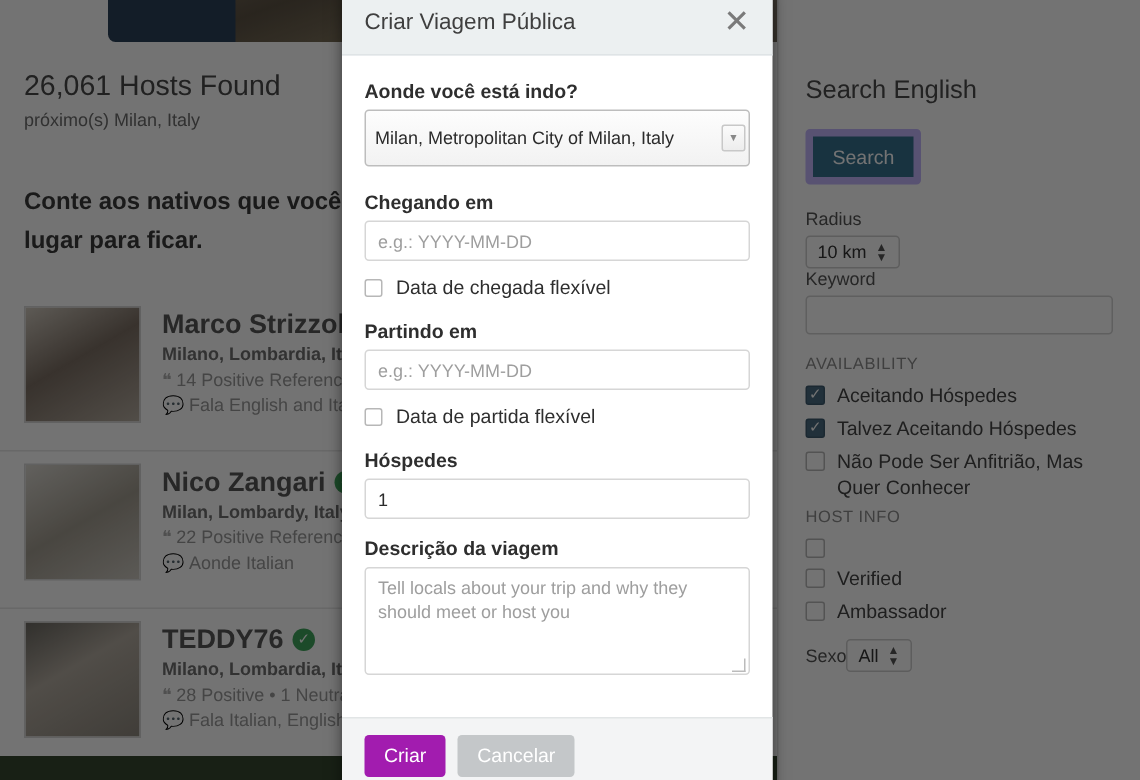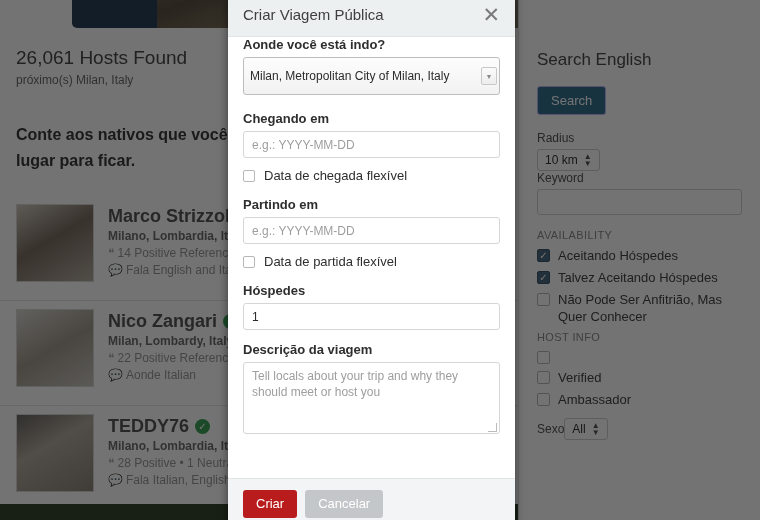--- a/index.html
+++ b/index.html
@@ -84,21 +84,21 @@
   }
 
   
   .filters {
     position:absolute; right:0; top:0; width:242px; height:520px;
     background:#ffffff; border-left:1px solid #e4e4e4; padding:50px 18px 0 18px;
   }
   .filters-title { font-size:17px; color:#4c4c4c; margin-bottom:16px; }
   .search-btn {
     display:inline-block; background:#35718f; color:#ffffff;
-    font-size:13px; padding:6px 13px; border-radius:3px; border:1px solid #c4b5fd;
+    font-size:13px; padding:6px 13px; border-radius:3px; border:5px solid #c4b5fd;
     margin-bottom:16px;
   }
   .f-label { font-size:12px; color:#555; margin-bottom:4px; }
   .f-select {
     display:inline-flex; align-items:center; gap:6px;
     border:1px solid #cfcfcf; border-radius:3px; background:#fff;
     padding:3px 7px; font-size:12px; color:#333; margin-bottom:0;
   }
   .spin { display:inline-block; font-size:8px; line-height:7px; color:#555; text-align:center; }
   .f-input {
@@ -132,21 +132,21 @@
   .modal-header {
     height:45px; background:#ecf0f1; border-bottom:1px solid #dfe4e6;
     display:flex; align-items:center; justify-content:space-between;
     padding:0 15px; flex:0 0 45px;
   }
   .modal-title { font-size:15px; color:#3f3f3f; }
   .modal-close {
     font-size:21px; color:#7a7a7a; line-height:1; cursor:pointer;
     font-weight:300;
   }
-  .modal-body { flex:1 1 auto; padding:0 15px 4px; overflow:hidden; }
+  .modal-body { flex:1 1 auto; padding:16px 15px 4px; overflow:hidden; }
   .m-label { font-size:13px; color:#2e2e2e; font-weight:bold; margin-bottom:5px; }
   .m-select {
     display:flex; align-items:center; justify-content:space-between;
     width:100%; height:38px;
     border:1px solid #bdbdbd; border-radius:3px;
     background:linear-gradient(#fdfdfd,#f2f2f2);
     font-size:12px; color:#2b2b2b; padding:0 2px 0 6px; margin-bottom:16px;
   }
   .m-select .arrowbox {
     width:16px; height:18px; border:1px solid #c8c8c8; border-radius:2px;
@@ -177,21 +177,21 @@
     transform:skewX(0deg);
   }
   .modal-footer {
     flex:0 0 auto; background:#f3f4f5; border-top:1px solid #e2e5e6;
     padding:11px 15px; display:flex; gap:8px; height:50px; align-items:center;
   }
   .btn {
     font-size:13px; padding:6px 13px; border-radius:3px; color:#fff;
     line-height:16px;
   }
-  .btn-primary { background:#b91c1c; }
+  .btn-primary { background:#a21caf; }
   .btn-muted { background:#c4c7c9; }
 </style>
 </head>
 <body>
 
 <div id="app">
 
   <div class="bg-page">
 
     <div class="bg-ad">

